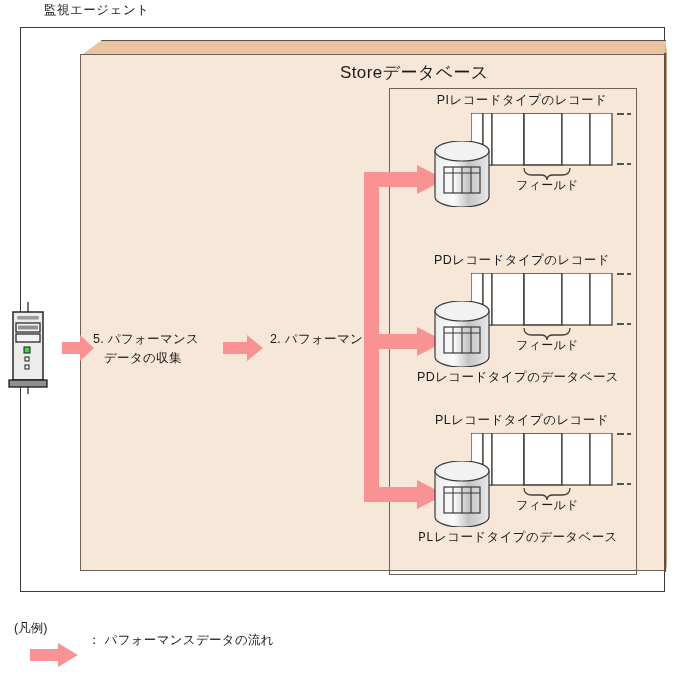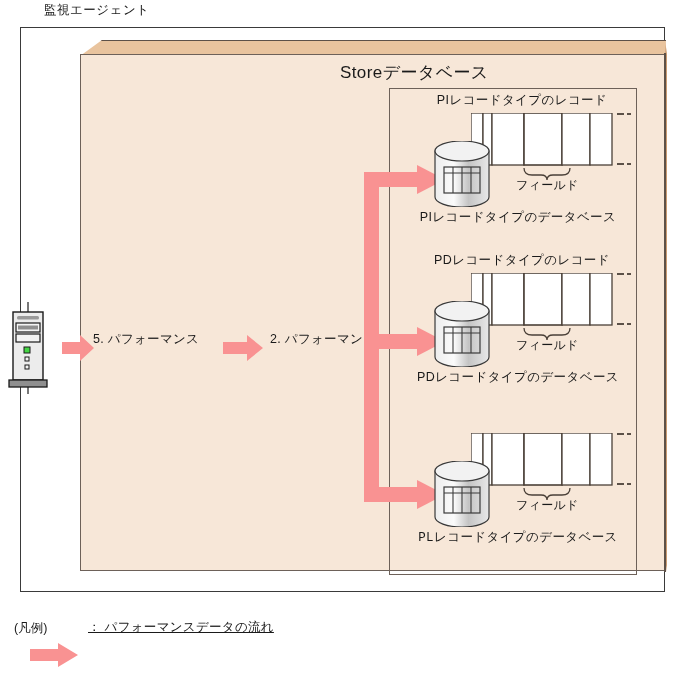--- a/index.html
+++ b/index.html
@@ -82,21 +82,21 @@
   .step{
     font-size:12.5px;line-height:19px;letter-spacing:.3px;white-space:nowrap;
   }
   #step1{left:93px;top:330px;}
   #step2{left:270px;top:330px;}
   .step .l2{display:block;padding-left:11px;}
 
   
   #legend-title{left:14px;top:620px;font-size:12.5px;}
   #legend-arrow{left:30px;top:643px;}
-  #legend-text{left:88px;top:619px;font-size:12.5px;letter-spacing:.3px;text-decoration:underline;}
+  #legend-text{left:88px;top:632px;font-size:12.5px;letter-spacing:.3px;}
 </style>
 </head>
 <body>
 
 <div class="abs" id="agent-title">監視エージェント</div>
 
 <div class="abs" id="outer-frame"></div>
 
 <div class="abs" style="left:4px;top:302px;width:48px;height:92px;">
   <svg width="48" height="92" viewBox="0 0 48 92">
@@ -119,20 +119,21 @@
   <div class="abs" id="box-front"></div>
   <div class="abs" id="box-top-edge"></div>
   <div class="abs" id="box-side-edge"></div>
 </div>
 
 <div class="abs" id="store-label">Storeデータベース</div>
 <div class="abs" id="store-frame"></div>
 
 <div class="abs step" id="step1">
   <span>5. パフォーマンス</span>
+  <span class="l2">データの収集</span>
 </div>
 <div class="abs step" id="step2">
   <span>2. パフォーマンス</span>
 </div>
 
 <div class="abs" style="left:62px;top:335px;width:32px;height:26px;">
   <svg width="32" height="26" viewBox="0 0 32 26">
     <polygon class="pink" points="0,7 18,7 18,0 32,13 18,26 18,19 0,19"></polygon>
   </svg>
 </div>
@@ -197,21 +198,20 @@
       <path d="M2,10 L2,56 A27,10 0 0 0 56,56 L56,10 Z" fill="url(#gcylpi)" stroke="#3a3a3a" stroke-width="1.2"></path>
       <ellipse cx="29" cy="10" rx="27" ry="10" fill="#f2f2f2" stroke="#3a3a3a" stroke-width="1.2"></ellipse>
       <rect x="11" y="26" width="36" height="26" fill="none" stroke="#3a3a3a" stroke-width="1.2"></rect>
       <line x1="11" y1="32" x2="47" y2="32" stroke="#3a3a3a" stroke-width="1.1"></line>
       <line x1="20" y1="26" x2="20" y2="52" stroke="#3a3a3a" stroke-width="1.1"></line>
       <line x1="29" y1="26" x2="29" y2="52" stroke="#3a3a3a" stroke-width="1.1"></line>
       <line x1="38" y1="26" x2="38" y2="52" stroke="#3a3a3a" stroke-width="1.1"></line>
     </svg>
   </div>
 
-  <div class="abs db-cap" style="top:117px;left:-4px;">PIレコードタイプのデータベース</div>
 </div>
 
 <div class="abs rt-group" style="left:393px;top:252px;">
   <div class="abs rt-title">PDレコードタイプのレコード</div>
 
   <div class="abs rec-table">
     <svg width="160" height="54" viewBox="0 0 160 54">
       <rect x="0" y="0" width="12" height="52" fill="#fff" stroke="#4a4038" stroke-width="1.3"></rect>
       <rect x="12" y="0" width="9" height="52" fill="#fff" stroke="#4a4038" stroke-width="1.3"></rect>
       <rect x="21" y="0" width="32" height="52" fill="#fff" stroke="#4a4038" stroke-width="1.3"></rect>
@@ -249,20 +249,21 @@
       <line x1="20" y1="26" x2="20" y2="52" stroke="#3a3a3a" stroke-width="1.1"></line>
       <line x1="29" y1="26" x2="29" y2="52" stroke="#3a3a3a" stroke-width="1.1"></line>
       <line x1="38" y1="26" x2="38" y2="52" stroke="#3a3a3a" stroke-width="1.1"></line>
     </svg>
   </div>
 
   <div class="abs db-cap" style="top:117px;left:-4px;">PDレコードタイプのデータベース</div>
 </div>
 
 <div class="abs rt-group" style="left:393px;top:412px;">
+  <div class="abs rt-title">PLレコードタイプのレコード</div>
 
   <div class="abs rec-table">
     <svg width="160" height="54" viewBox="0 0 160 54">
       <rect x="0" y="0" width="12" height="52" fill="#fff" stroke="#4a4038" stroke-width="1.3"></rect>
       <rect x="12" y="0" width="9" height="52" fill="#fff" stroke="#4a4038" stroke-width="1.3"></rect>
       <rect x="21" y="0" width="32" height="52" fill="#fff" stroke="#4a4038" stroke-width="1.3"></rect>
       <rect x="53" y="0" width="38" height="52" fill="#fff" stroke="#4a4038" stroke-width="1.6"></rect>
       <rect x="91" y="0" width="28" height="52" fill="#fff" stroke="#4a4038" stroke-width="1.3"></rect>
       <rect x="119" y="0" width="22" height="52" fill="#fff" stroke="#4a4038" stroke-width="1.3"></rect>
       <line x1="146" y1="1" x2="153" y2="1" stroke="#4a4038" stroke-width="1.8"></line>

